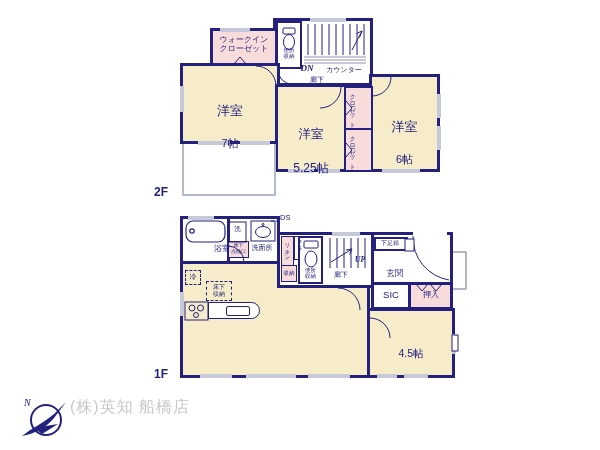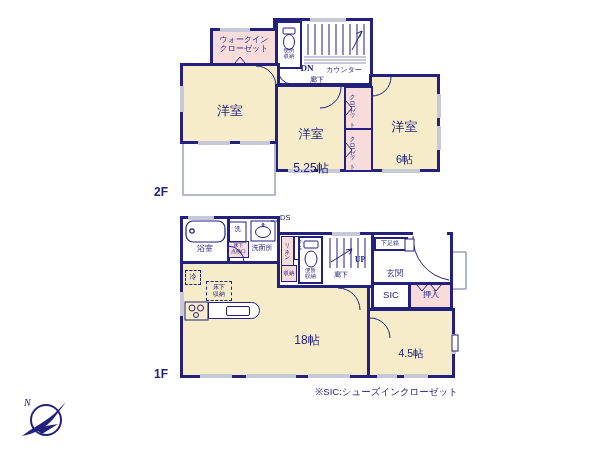--- a/index.html
+++ b/index.html
@@ -9,21 +9,21 @@
   .room{position:absolute;box-sizing:border-box;border:3px solid #23217d;background:#f6ecca;}
   .roomw{background:#ffffff;}
   .closet{background:#f7dcdb;}
   .thin{border-width:2px;}
   .hair{border-width:1px;}
   .lbl{position:absolute;color:#23217d;text-align:center;line-height:1.18;white-space:pre-line;}
   .vwrap{position:absolute;color:#23217d;writing-mode:vertical-rl;text-orientation:upright;
          line-height:1.25;letter-spacing:0px;}
   .win{position:absolute;background:#c6c9da;}
   .dashbox{position:absolute;box-sizing:border-box;border:1px dashed #23217d;background:transparent;}
-  .ital{font-family:"Liberation Serif",serif;font-weight:bold;}
+  .ital{font-family:"Liberation Serif",serif;font-style:italic;font-weight:bold;}
   .bal{position:absolute;box-sizing:border-box;border:2px solid #b5b9cc;border-top:none;background:#ffffff;}
   svg{position:absolute;left:0;top:0;}
   .name-l{display:block;}
   .size-l{display:block;}
 </style>
 </head>
 <body>
 
 <div id="canvas">
 
@@ -166,64 +166,64 @@
       <path d="M271,221 H279"></path>
     </g>
   </svg>
 
   <div class="lbl" style="left:210px;top:35px;width:68px;font-size:8px;">ウォークイン
 クローゼット</div>
   <div class="lbl" style="left:276px;top:47px;width:26px;font-size:5.5px;">便所
 収納</div>
   <div class="lbl" style="left:180px;top:84px;width:100px;">
     <span class="name-l" style="font-size:13px;">洋室</span>
+    <span class="size-l" style="font-size:11px;">7帖</span>
   </div>
   <div class="lbl" style="left:275px;top:108px;width:72px;">
     <span class="name-l" style="font-size:12.5px;">洋室</span>
     <span class="size-l" style="font-size:12px;">5.25帖</span>
   </div>
   <div class="lbl" style="left:369px;top:100px;width:71px;">
     <span class="name-l" style="font-size:13px;">洋室</span>
     <span class="size-l" style="font-size:11px;">6帖</span>
   </div>
   <div class="vwrap" style="left:348px;top:90px;height:38px;font-size:6px;">クローゼット</div>
   <div class="vwrap" style="left:348px;top:132px;height:38px;font-size:6px;">クローゼット</div>
   <div class="lbl ital" style="left:296px;top:63px;width:22px;font-size:9px;">DN</div>
   <div class="lbl" style="left:318px;top:66px;width:52px;font-size:7px;">カウンター</div>
   <div class="lbl" style="left:302px;top:76px;width:30px;font-size:7px;">廊下</div>
   <div class="lbl" style="left:148px;top:185px;width:26px;font-size:12px;font-weight:bold;">2F</div>
 
-  <div class="lbl" style="left:180px;top:244px;width:50px;font-size:8px;">浴室</div>
+  <div class="lbl" style="left:180px;top:244px;width:50px;font-size:8px;text-align:right;">浴室</div>
   <div class="lbl" style="left:229px;top:225px;width:17px;font-size:6.5px;">洗</div>
   <div class="lbl" style="left:245px;top:244px;width:34px;font-size:7px;">洗面所</div>
   <div class="lbl" style="left:228px;top:243px;width:21px;font-size:5px;">床下
 点検口</div>
   <div class="lbl" style="left:280px;top:214px;width:18px;font-size:7.5px;text-align:left;">DS</div>
   <div class="vwrap" style="left:284px;top:239px;height:26px;font-size:5.5px;">リネン</div>
   <div class="vwrap" style="left:296px;top:239px;height:20px;font-size:5.5px;">PS</div>
   <div class="lbl" style="left:281px;top:270px;width:16px;font-size:5.5px;">収納</div>
   <div class="lbl" style="left:298px;top:267px;width:25px;font-size:5.5px;">便所
 収納</div>
   <div class="lbl" style="left:328px;top:271px;width:26px;font-size:7px;">廊下</div>
   <div class="lbl ital" style="left:350px;top:256px;width:20px;font-size:7.5px;">UP</div>
   <div class="lbl" style="left:379px;top:268px;width:32px;font-size:8.5px;">玄関</div>
   <div class="lbl" style="left:374px;top:240px;width:32px;font-size:6px;">下足箱</div>
   <div class="lbl" style="left:371px;top:289px;width:40px;font-size:9.5px;">SIC</div>
   <div class="lbl" style="left:410px;top:290px;width:42px;font-size:8px;">押入</div>
   <div class="lbl" style="left:262px;top:314px;width:90px;">
-    <span class="size-l" style="font-size:12px;">18帖</span>
   </div>
   <div class="lbl" style="left:370px;top:328px;width:82px;">
     <span class="size-l" style="font-size:10.5px;">4.5帖</span>
   </div>
   <div class="lbl" style="left:185px;top:273px;width:16px;font-size:7px;">冷</div>
   <div class="lbl" style="left:206px;top:284px;width:26px;font-size:6px;">床下
 収納</div>
   <div class="lbl" style="left:148px;top:367px;width:26px;font-size:12px;font-weight:bold;">1F</div>
 
   <svg width="58" height="58" viewBox="0 0 58 58" style="left:14px;top:388px;">
     <circle cx="32" cy="32" r="15" stroke="#23217d" stroke-width="2" fill="none"></circle>
     <path d="M8,48 C18,40 28,36 40,26 L52,14 L40,30 C32,40 20,46 8,48 Z" fill="#23217d"></path>
     <path d="M20,40 L44,36 L28,46 Z" fill="#23217d"></path>
     <text x="10" y="18" font-size="10" font-style="italic" fill="#23217d" font-family="Liberation Serif,serif">N</text>
   </svg>
-  <div class="lbl" style="right:26px;top:386px;width:200px;font-size:9.5px;text-align:right;">※SIC:シューズインクローゼット</div>
+  <div class="lbl" style="left:70px;top:398px;width:220px;font-size:16px;color:#c9c9c9;text-align:left;letter-spacing:1px;">(株)英知 船橋店</div>
 </div>
 
 </body></html>

